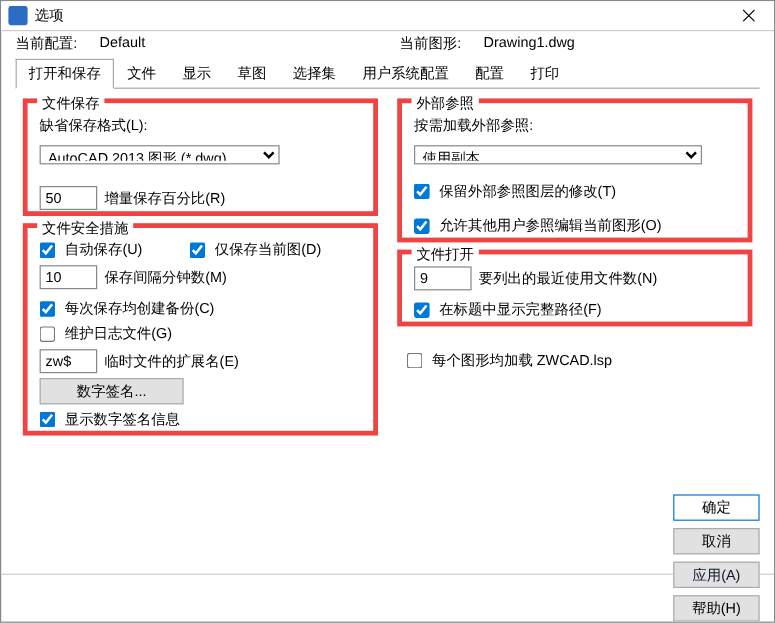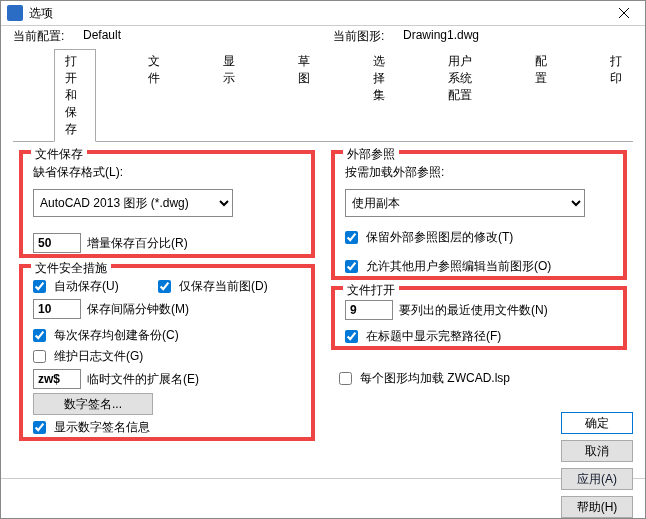--- a/index.html
+++ b/index.html
@@ -6,30 +6,30 @@
     body { margin: 0; background: #fff; width: 646px; height: 519px; border: 1px solid #888; display: flex; flex-direction: column; }
     .titlebar { height: 25px; background: #fff; border-bottom: 1px solid #ccc; display: flex; align-items: center; padding: 0 6px; justify-content: space-between; gap: 25px; }
     .titlebar-left { display: flex; align-items: center; gap: 6px; }
     .app-icon { width: 16px; height: 16px; background: #2b6cc4; border-radius: 2px; }
     .close-btn { width: 30px; height: 20px; display: flex; align-items: center; justify-content: center; cursor: default; }
     .close-btn svg { width: 10px; height: 10px; }
     .info-row { display: flex; padding: 2px 12px 2px 12px; gap: 20px; font-family: SimSun, serif; }
     .info-row > div { flex: 1; display: flex; }
     .info-label { width: 70px; }
     .tabs { display: flex; border-bottom: 1px solid #aaa; margin: 2px 12px 0 12px; }
-    .tab { padding: 3px 10px; border: 1px solid transparent; border-bottom: none; margin-left: 41px; }
+    .tab { padding: 3px 10px; border: 1px solid transparent; border-bottom: none; }
     .tab.active { border-color: #aaa; border-bottom: 1px solid #fff; margin-bottom: -1px; background: #fff; }
     .content { flex: 1; display: flex; gap: 16px; padding: 8px 18px; }
     .col { flex: 1; display: flex; flex-direction: column; gap: 6px; }
     .group { border: 4px solid #ef4444; padding: 10px 10px 1px 10px; position: relative; }
     .group-title { position: absolute; top: -8px; left: 8px; background: #fff; padding: 0 4px; }
     .row { display: flex; align-items: center; gap: 6px; }
     .indent { }
-    select { width: 200px; height: 28px; border: 1px solid #888; background: #fff; padding: 2px; }
-    input[type=text] { height: 20px; border: 1px solid #888; padding: 1px 4px; width: 48px; font-weight: bold; }
+    select { width: 200px; height: 16px; border: 1px solid #888; background: #fff; padding: 2px; }
+    input[type=text] { height: 20px; border: 1px solid #888; padding: 1px 4px; width: 48px; }
     input[type=checkbox] { width: 13px; height: 13px; accent-color: #0078d7; margin: 0 2px 0 0; }
     .btn { height: 22px; min-width: 90px; background: #e1e1e1; border: 1px solid #aaa; text-align: center; padding: 2px 8px; }
     .btn.disabled { color: #0f172a; }
     .footer { height: 40px; border-top: 1px solid #ccc; display: flex; align-items: flex-end; justify-content: flex-end; padding: 0 12px; gap: 6px; flex-direction: column; }
     .footer .btn { min-width: 72px; }
     .footer .btn.primary { border: 1px solid #0076d7; background: #fff; }
     .spacer4 { height: 4px; }
     .spacer8 { height: 8px; }
   </style>
 </head>

